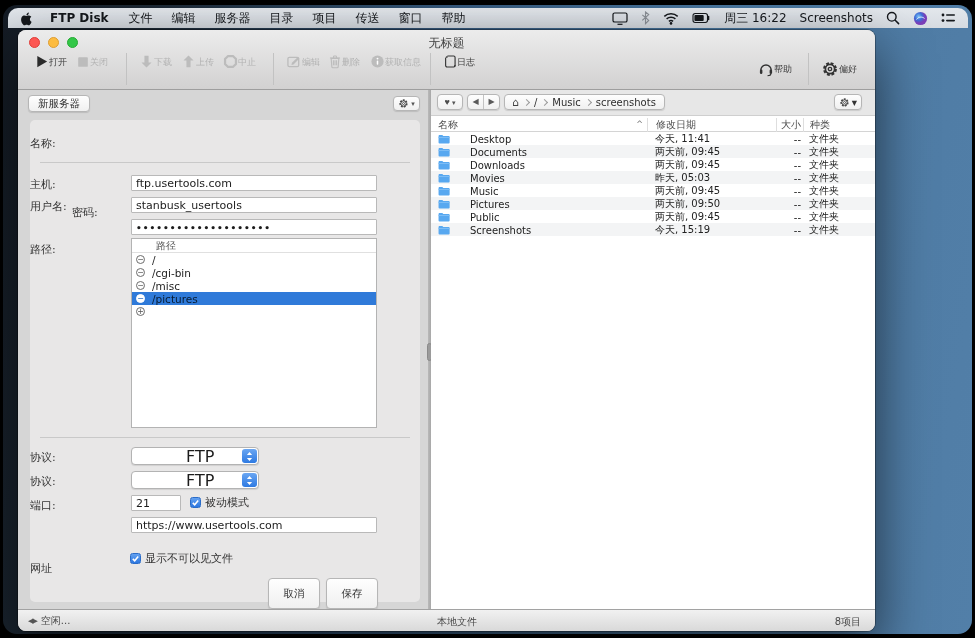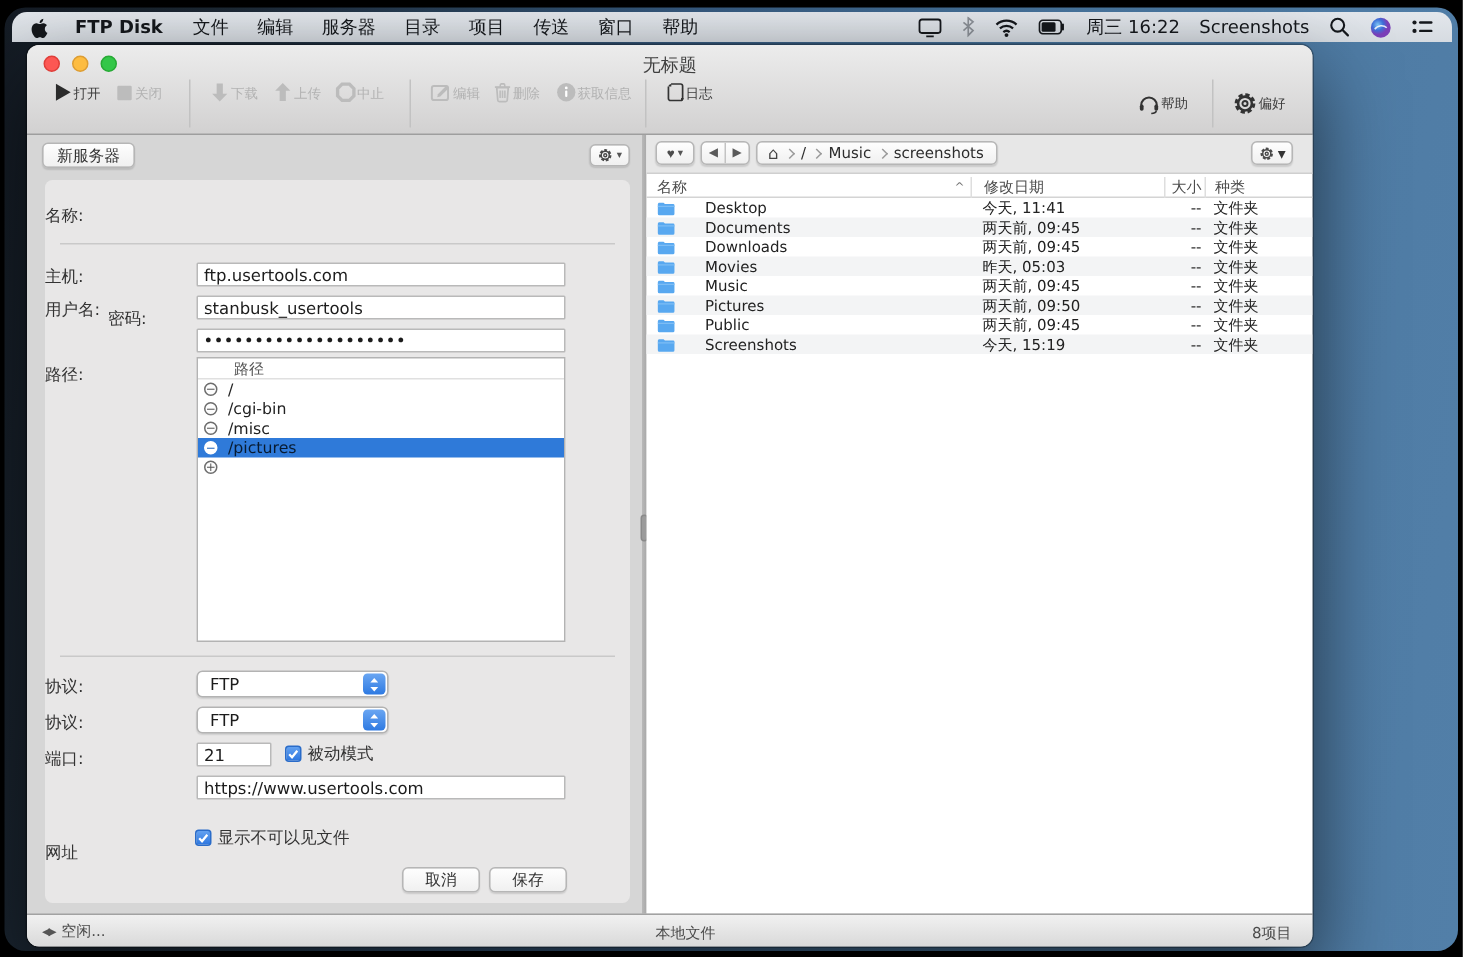--- a/index.html
+++ b/index.html
@@ -75,29 +75,29 @@
   .pl-header { height:14px; border-bottom:1px solid #e0e0e0; color:#555; padding-left:24px; display:flex; align-items:center; font-size:10px; }
   .pl-row { height:13px; display:flex; align-items:center; padding-left:4px; color:#222; }
   .pl-row.sel { background:#2f7ad9; color:#081b31; }
   .pl-row .cir { width:9px; height:9px; border:1px solid #6d6d6d; border-radius:50%; display:inline-flex;
     align-items:center; justify-content:center; font-size:8px; line-height:1; color:#555; margin-right:7px; flex:0 0 auto; background:#fdfdfd; }
   .pl-row.sel .cir { background:#fff; border-color:#fff; color:#1e62b9; }
   .pl-name { padding-top:1px; }
 
   .popup { position:absolute; left:101px; width:128px; height:18px; background:#fff; border:1px solid #b3b3b3;
     border-radius:4px; display:flex; align-items:center; box-shadow:0 1px 1px rgba(0,0,0,.1); }
-  .popup .pval { flex:1; padding:1px 0 0 8px; font-size:11px; color:#1c1c1c; }
+  .popup .pval { flex:1; padding:1px 0 0 8px; font-size:16px; color:#1c1c1c;margin-left:46px; }
   .popup .pcap { width:15px; align-self:stretch; margin:1px; border-radius:3px;
     background:linear-gradient(#6aa6f2,#2e7ae2); display:flex; align-items:center; justify-content:center; }
 
   .chk { width:11px; height:11px; border-radius:2.5px; background:linear-gradient(#63a1f0,#2d77e0);
     border:1px solid #2a6cc9; display:inline-flex; align-items:center; justify-content:center; flex:0 0 auto; }
   .chk-row { position:absolute; display:flex; align-items:center; gap:4px; font-size:11px; color:#333; }
 
-  .form-btn { position:absolute; width:52px; height:17px; top:458px; font-size:10.5px; }
+  .form-btn { position:absolute; width:52px; height:31px; top:458px; font-size:10.5px; }
 
   
   .rp-toolbar { position:absolute; left:0; right:0; top:0; height:26px; background:#e7e7e7; border-bottom:1px solid #cfcfcf; }
   .heart-btn { position:absolute; left:6px; top:4px; width:26px; height:16px; gap:2px; }
   .heart { font-size:9px; color:#4c4c4c; line-height:1; }
   .navseg { position:absolute; left:36px; top:4px; width:33px; height:16px; padding:0; overflow:hidden; }
   .navseg .seg { width:16px; text-align:center; font-size:8px; color:#5a5a5a; line-height:14px; }
   .navseg .segdiv { width:1px; align-self:stretch; background:#c3c3c3; }
   .crumbbar { position:absolute; left:73px; top:4px; height:16px; padding:0 8px 0 7px; gap:5px; }
   .crumb { font-size:10px; color:#2d2d2d; padding-top:1px; white-space:nowrap; }

